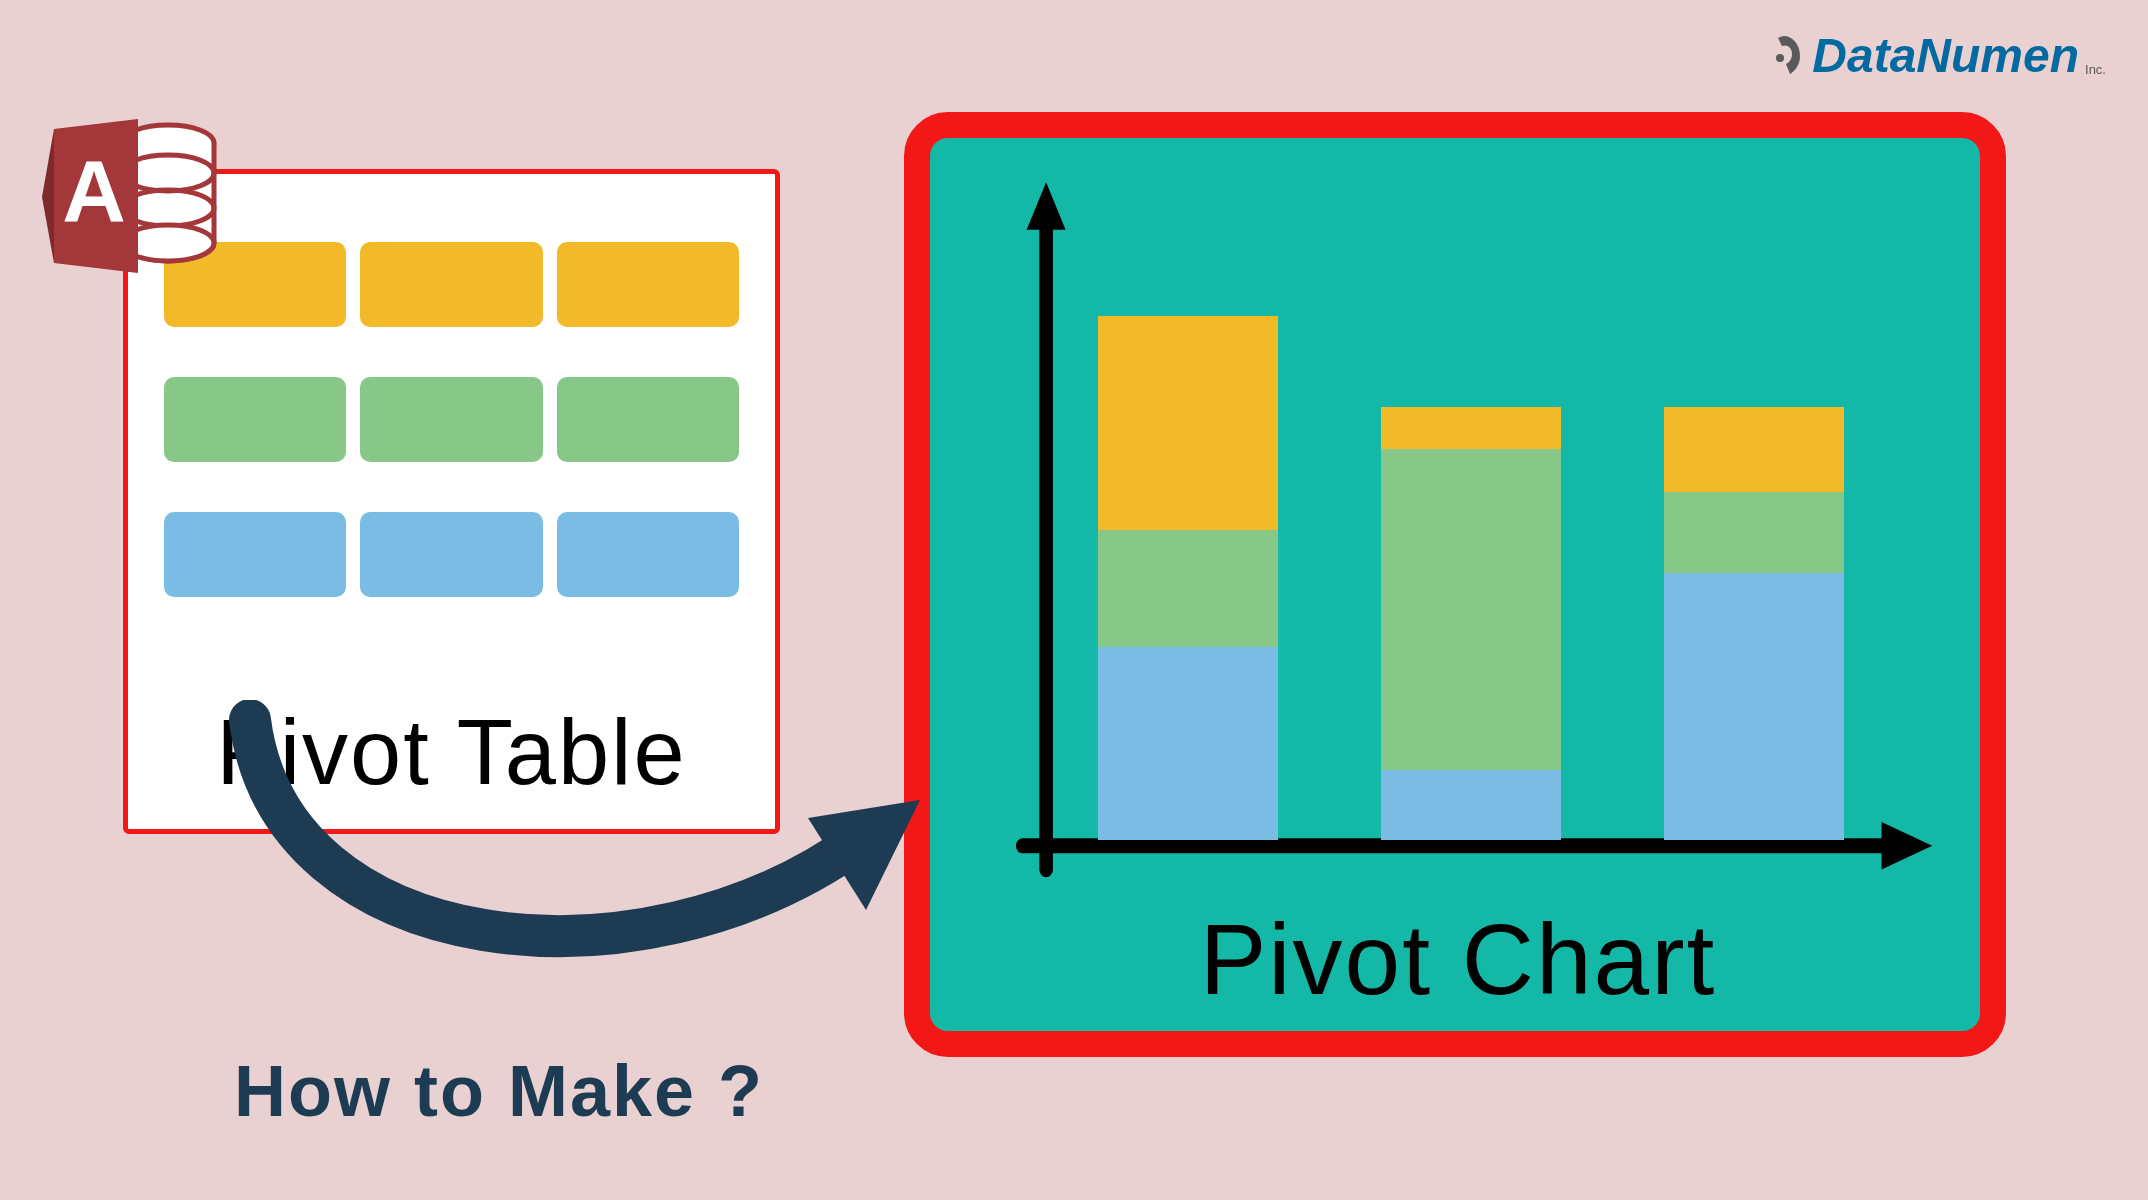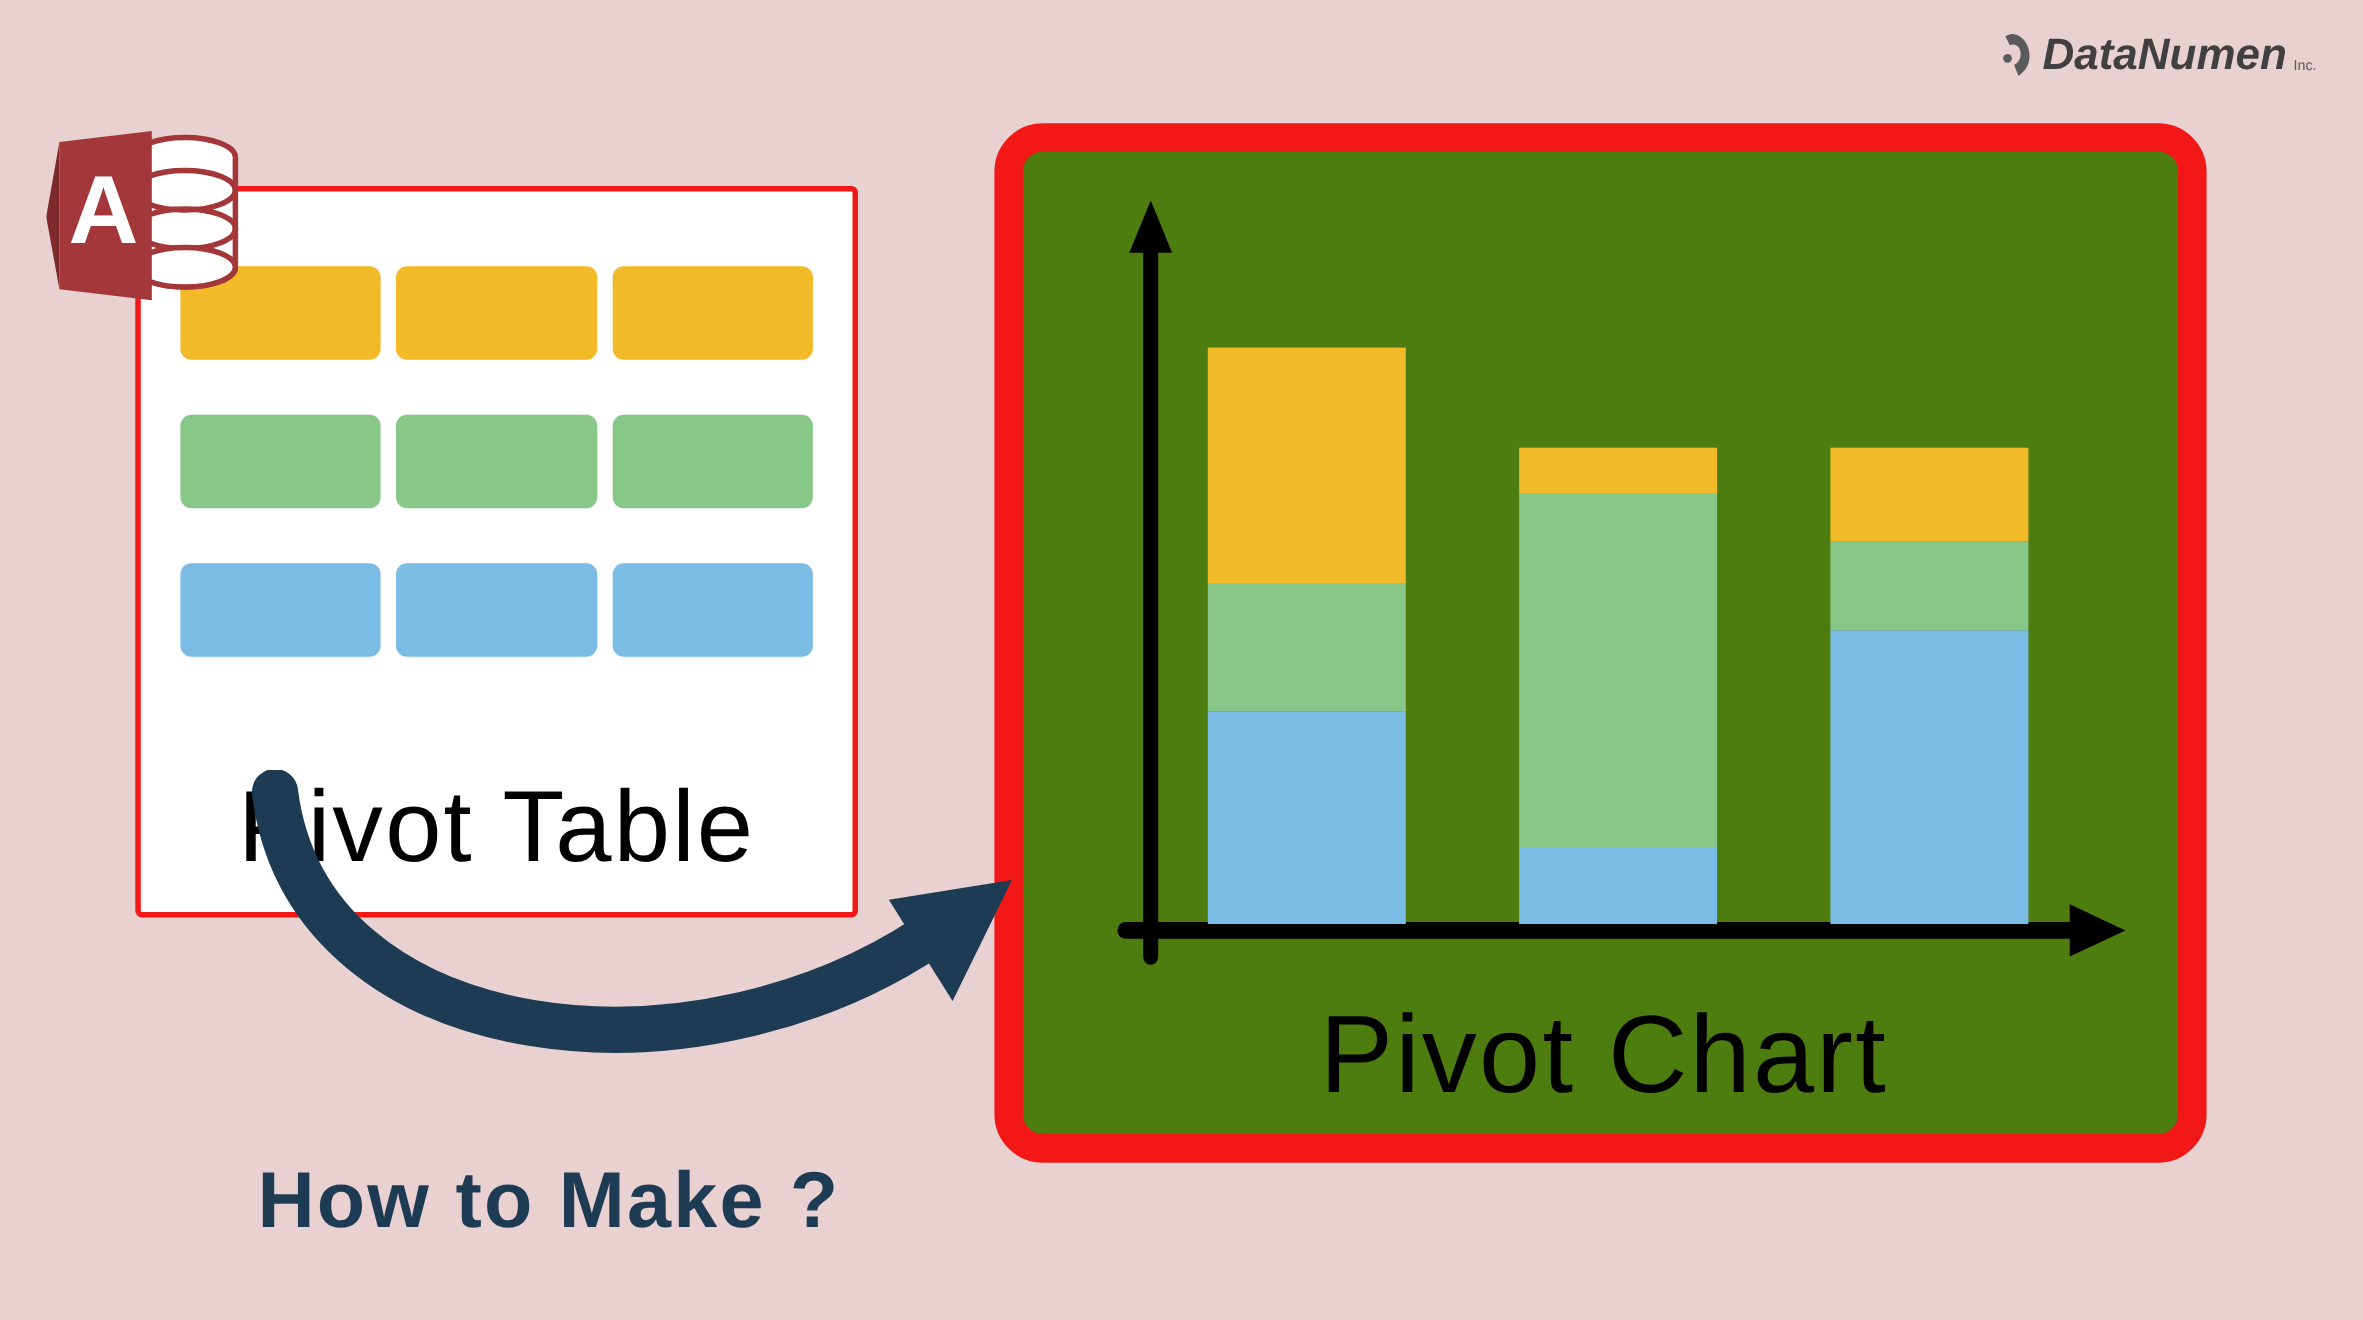--- a/index.html
+++ b/index.html
@@ -19,24 +19,24 @@
     right: 42px;
     display: flex;
     align-items: center;
     gap: 6px;
   }
   .logo-icon {
     width: 44px;
     height: 44px;
   }
   .logo-text {
-    font-size: 40px;
+    font-size: 48px;
     font-weight: bold;
     font-style: italic;
-    color: #404040;
+    color: #0369a1;
   }
   .logo-sub {
     font-size: 13px;
     color: #5a5a5a;
     align-self: flex-end;
     margin-bottom: 6px;
   }
 
   
   .access-icon {
@@ -89,21 +89,21 @@
     margin-top: 30px;
   }
 
   
   .pivot-chart-panel {
     position: absolute;
     top: 112px;
     left: 904px;
     width: 1102px;
     height: 945px;
-    background: #4d7c0f;
+    background: #14b8a6;
     border: 26px solid #f31818;
     border-radius: 44px;
     padding: 40px 40px 14px 46px;
     display: flex;
     flex-direction: column;
   }
   .chart-area {
     flex: 1;
     position: relative;
     height: 670px;

